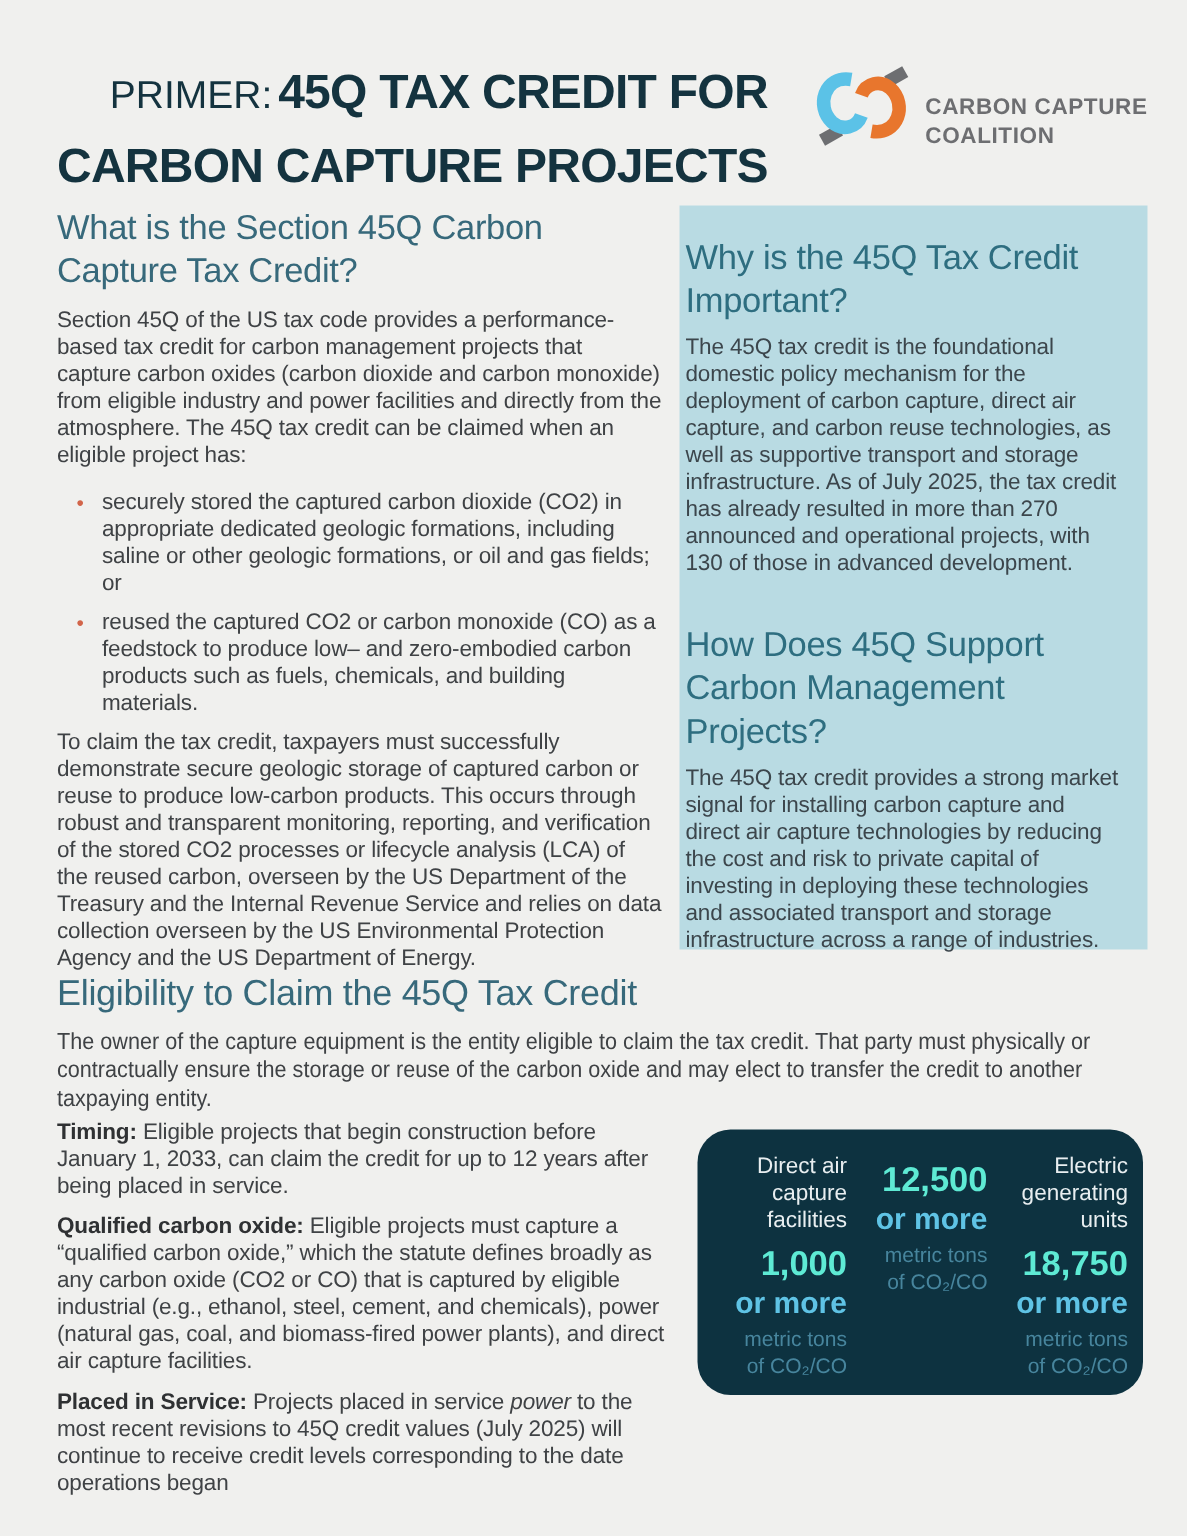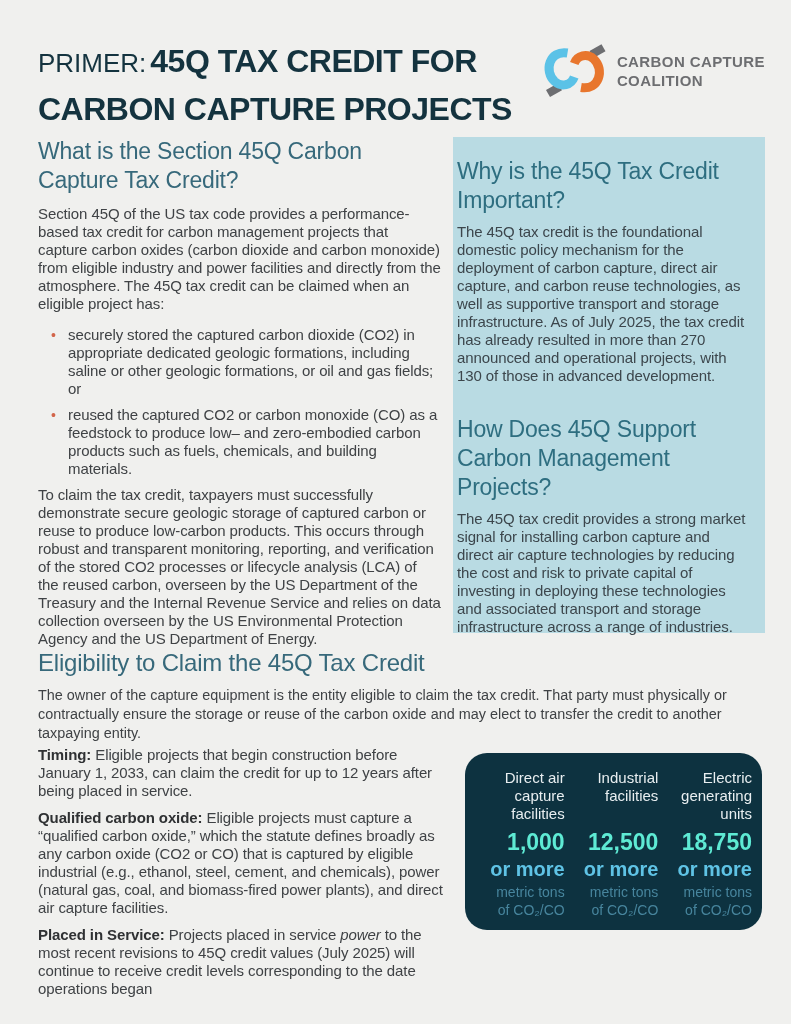--- a/index.html
+++ b/index.html
@@ -8,24 +8,24 @@
     background: #f0f0ee;
     font-family: "Liberation Sans", sans-serif;
     overflow: hidden;
     position: relative;
   }
   .page { position: absolute; inset: 0; overflow: hidden; }
 
   
   .header { position: absolute; top: 40px; left: 38px; right: 26px; display: flex; justify-content: space-between; align-items: flex-start; }
   .title-block { color: #14333f; letter-spacing: -0.5px; }
-  .title-line { line-height: 42px; white-space: nowrap; }
+  .title-line { line-height: 42px; white-space: nowrap; text-align: right; }
   .kicker { font-size: 26px; font-weight: 400; letter-spacing: 0; }
   .title-bold { font-size: 32px; font-weight: 800; }
-  .logo { display: flex; align-items: center; gap: 0; margin-top: 2px; }
+  .logo { display: flex; align-items: flex-end; gap: 0; margin-top: 2px; }
   .logo svg { display: block; }
   .logo-text { color: #6d6e71; font-weight: 700; font-size: 15px; line-height: 19px; letter-spacing: 0.4px; }
 
   
   h2.sec { font-size: 23px; font-weight: 400; color: #37697b; line-height: 29px; margin: 0 0 10px 0; letter-spacing: -0.2px; }
   p.body { font-size: 15px; color: #3f4245; line-height: 18px; margin: 0 0 13px 0; letter-spacing: -0.1px; }
   p.body strong { color: #2f3133; }
 
   
   .left-col { position: absolute; left: 38px; top: 137px; width: 403px; }
@@ -126,21 +126,20 @@
     <div class="th-col">
       <div class="th-label">Direct air capture facilities</div>
       <div class="th-value">1,000</div>
       <div class="th-qual">or more</div>
       <div class="th-unit">
         <div>metric tons</div>
         <div>of CO₂/CO</div>
       </div>
     </div>
     <div class="th-col">
-      <div class="th-label">Industrial facilities</div>
       <div class="th-value">12,500</div>
       <div class="th-qual">or more</div>
       <div class="th-unit">
         <div>metric tons</div>
         <div>of CO₂/CO</div>
       </div>
     </div>
     <div class="th-col">
       <div class="th-label">Electric generating units</div>
       <div class="th-value">18,750</div>

